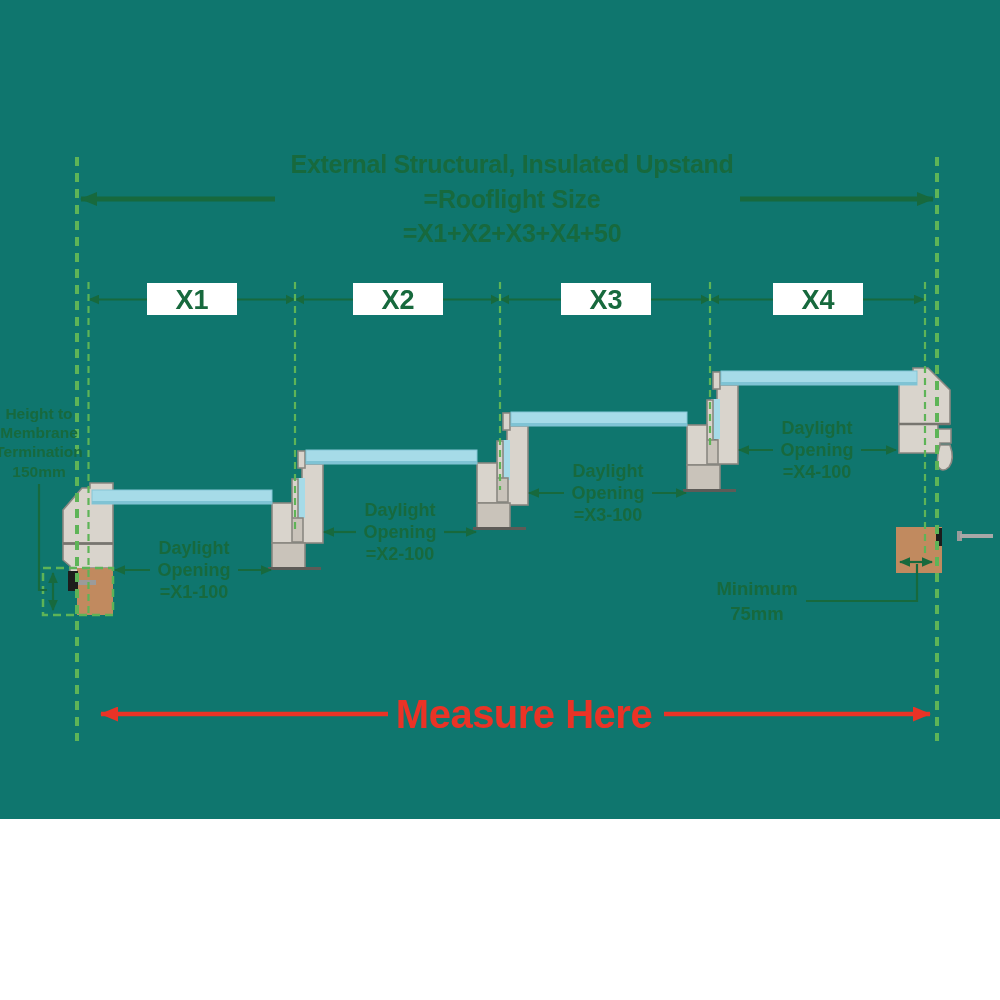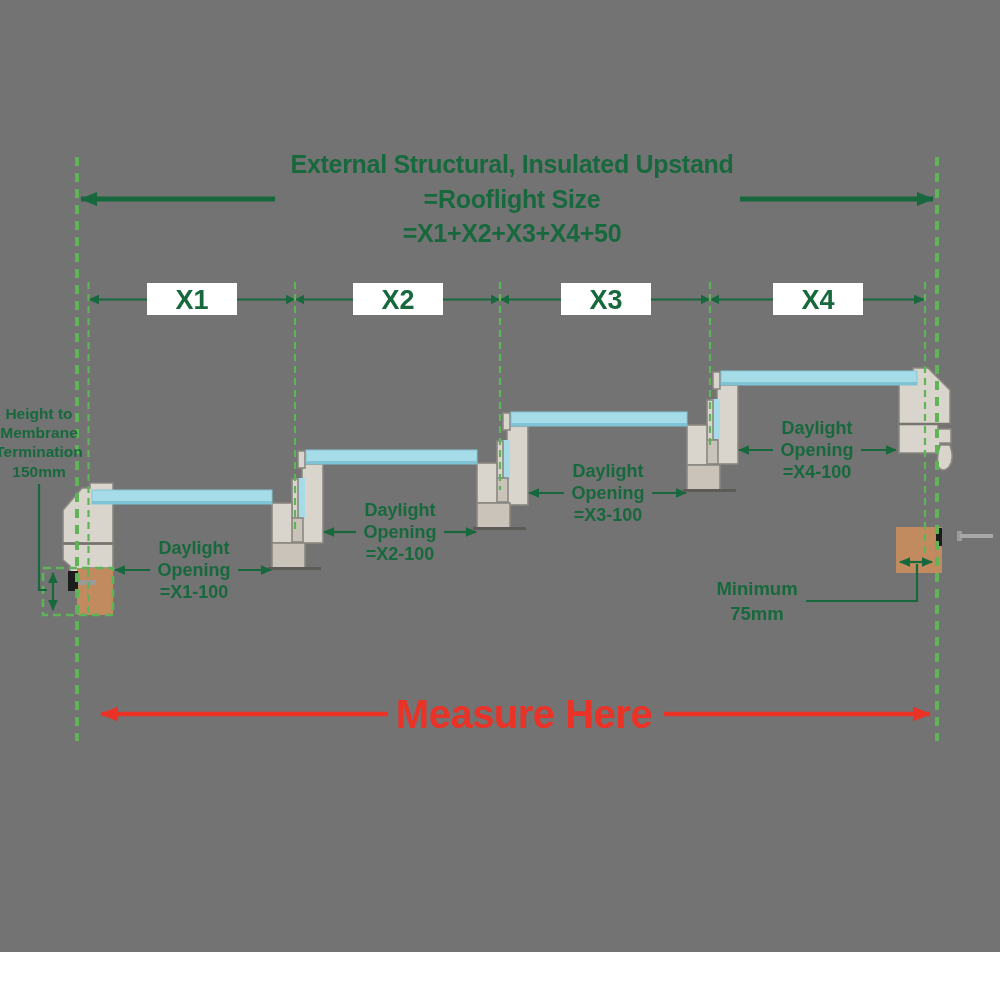--- a/index.html
+++ b/index.html
@@ -1,16 +1,16 @@
 <!DOCTYPE html>
 <html><head>
 <meta charset="utf-8">
 <style>
   html,body{margin:0;padding:0;background:#ffffff;}
-  .stage{width:1000px;height:952px;position:relative;background:#737373;overflow:hidden;}
+  .stage{width:1000px;height:819px;position:relative;background:#0f766e;overflow:hidden;}
   svg{display:block;}
   text{font-family:"Liberation Sans","DejaVu Sans",sans-serif;font-weight:bold;}
   .tgreen{fill:#17693d;}
   .tred{fill:#ea3326;}
   .title-line{font-size:25px;text-anchor:middle;letter-spacing:-0.3px;}
   .xlabel{font-size:27px;text-anchor:middle;}
   .dlabel{font-size:18px;text-anchor:middle;}
   .hlabel{font-size:15.5px;text-anchor:middle;}
   .mlabel{font-size:18.5px;text-anchor:middle;}
   .measure{font-size:40px;text-anchor:middle;letter-spacing:-0.5px;}

